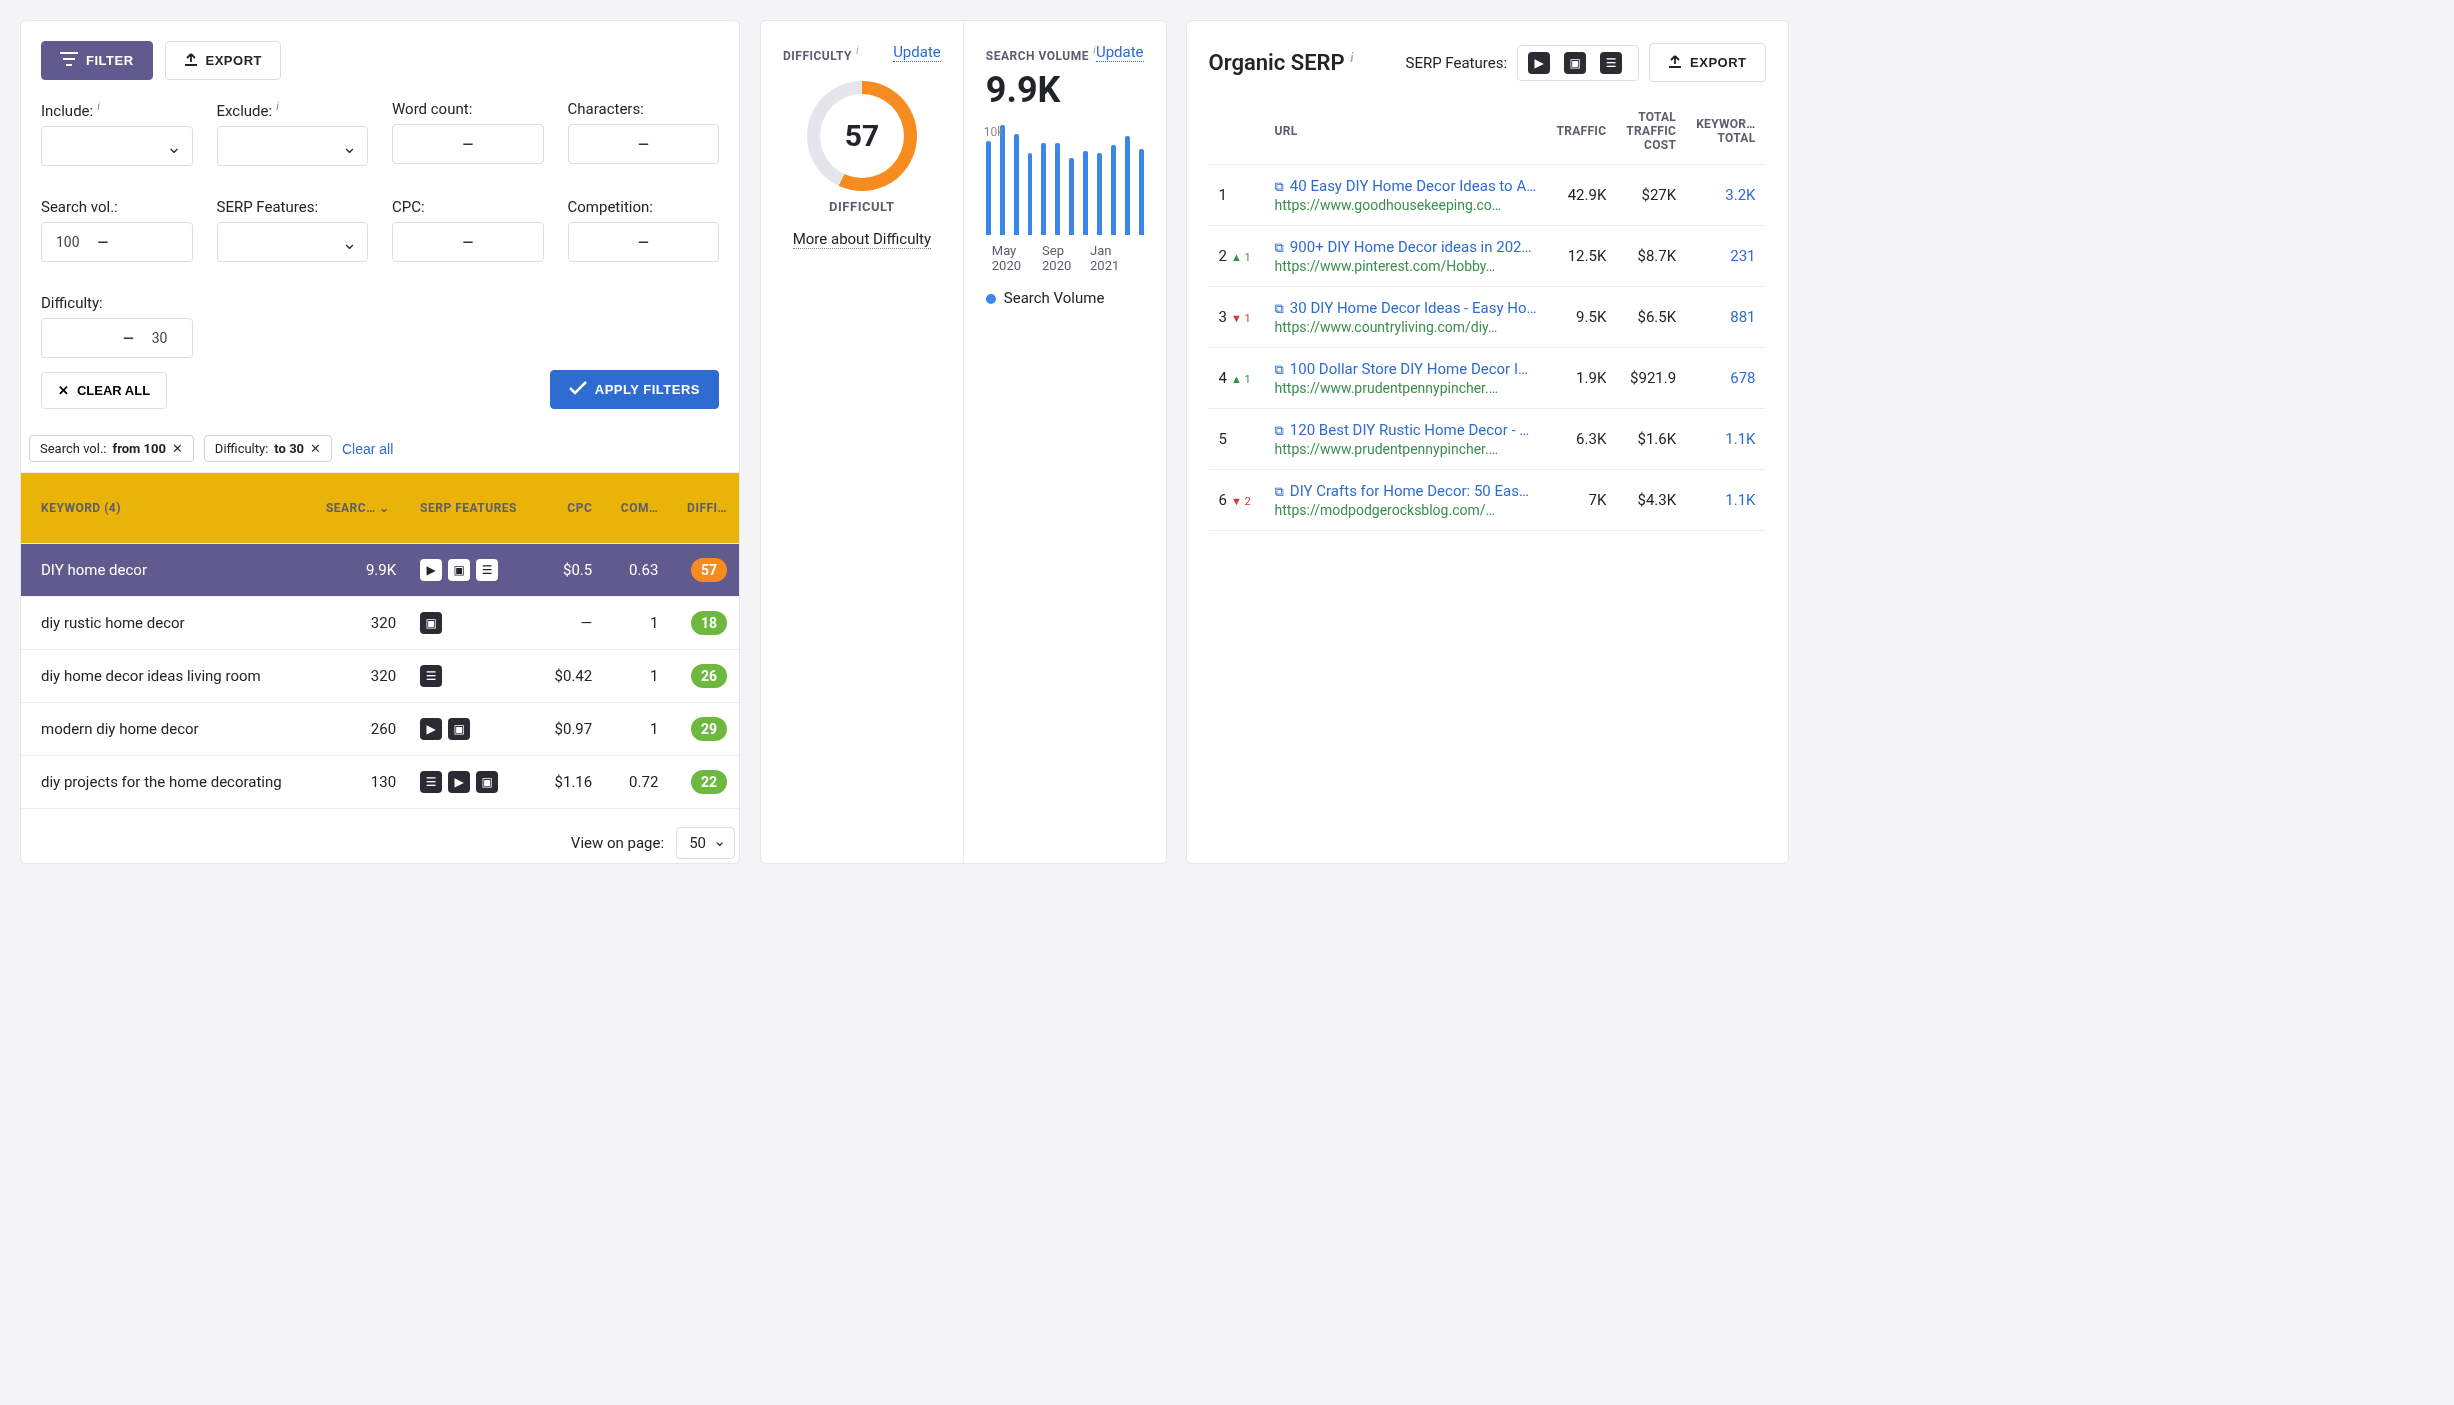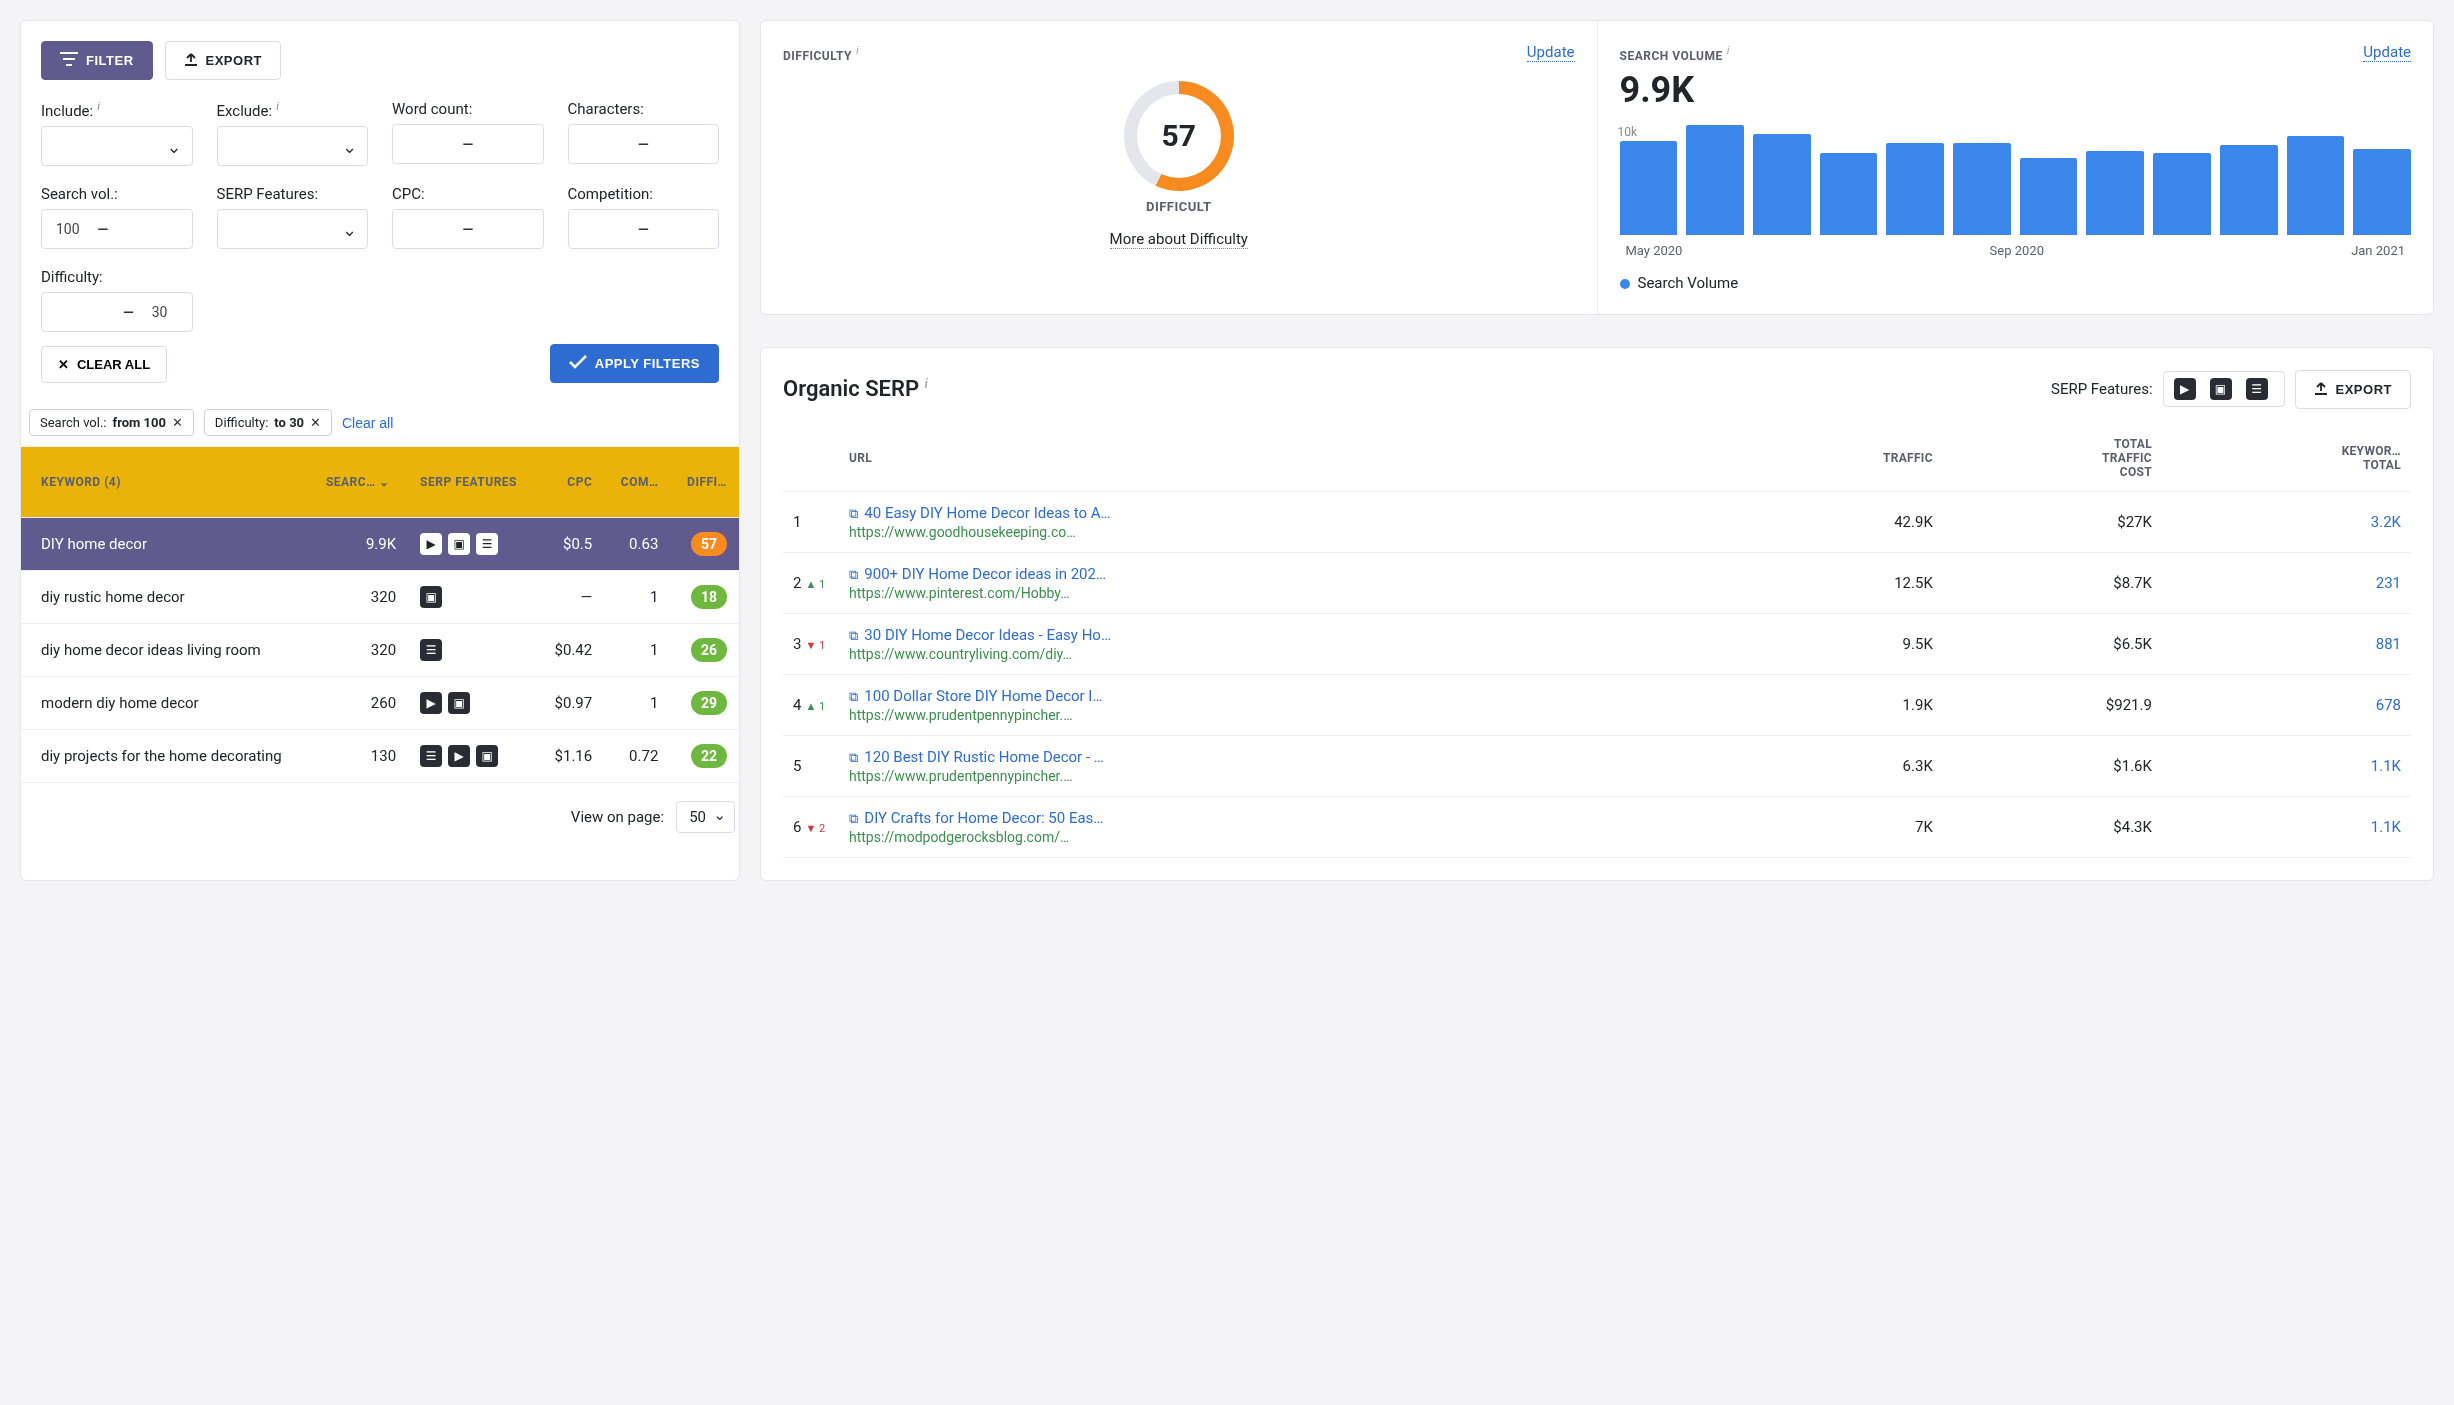--- a/index.html
+++ b/index.html
@@ -1,33 +1,33 @@
 <!DOCTYPE html>
 <html><head>
 <meta charset="utf-8">
 <style>
 * { box-sizing: border-box; margin: 0; padding: 0; }
 body { font-family: -apple-system, BlinkMacSystemFont, "Segoe UI", Roboto, sans-serif; background: #f4f4f7; color: #22242a; font-size: 14px; }
 .app { display: flex; gap: 20px; padding: 20px; }
 .left { flex: 0 0 720px; background: #fff; border-radius: 6px; border:1px solid #e4e6ec; padding: 0; }
-.right { flex: 1; display:flex; flex-direction:column; gap:32px; }
+.right { flex: 1; display:flex; flex-direction:row; gap:19px; }
 .panel { background:#fff; border-radius:6px; border:1px solid #e4e6ec; padding: 22px; }
 
 .toolbar { display:flex; align-items:center; justify-content:space-between; padding: 20px; }
 .tabgroup { display:flex; border:1px solid #dcdde4; border-radius:4px; overflow:hidden; }
 .tabgroup button { border:none; background:#fff; padding:10px 18px; font-size:13px; font-weight:600; color:#5c5e6b; cursor:pointer; letter-spacing:.5px; }
 .tabgroup button.active { background:#605a8e; color:#fff; }
 .tabgroup button + button { border-left:1px solid #dcdde4; }
 .actions { display:flex; gap:12px; }
 .btn { display:flex; align-items:center; gap:8px; border:1px solid #dcdde4; background:#fff; border-radius:4px; padding:10px 18px; font-size:13px; font-weight:600; letter-spacing:.5px; cursor:pointer; color:#22242a;}
 .btn.primary { background:#605a8e; color:#fff; border-color:#605a8e; }
 .btn.blue { background:#2e6cd1; color:#fff; border-color:#2e6cd1; }
 .btn .icon { font-size:16px; line-height:1; }
 
-.filtergrid { padding: 0 20px 12px; display:grid; grid-template-columns: repeat(4, 1fr); gap: 19px 24px; }
+.filtergrid { padding: 0 20px 12px; display:grid; grid-template-columns: repeat(4, 1fr); gap: 32px 24px; }
 .fg-label { font-size:15px; color:#22242a; margin-bottom:6px; display:block; }
 .fg-label sup { font-style:italic; color:#888; font-size:11px; margin-left:4px;}
 .fg-input { width:100%; height:40px; border:1px solid #dcdde4; border-radius:4px; padding:0 10px; background:#fff; display:flex; align-items:center; justify-content:space-between; color:#22242a; }
 .fg-input.range { justify-content:center; gap:10px; color:#444;}
 .fg-input.range .dash { color:#333; font-weight:600;}
 .fg-input.select::after { content:"⌄"; font-size:18px; color:#333; }
 .field-row { display:flex; justify-content:space-between; align-items:flex-end; padding: 0 20px 16px;}
 .clearall { display:flex; align-items:center; gap:8px; border:1px solid #dcdde4; background:#fff; border-radius:4px; padding:10px 16px; font-size:13px; font-weight:600; cursor:pointer;}
 
 .chipbar { display:flex; gap:10px; align-items:center; padding: 10px 8px; }

